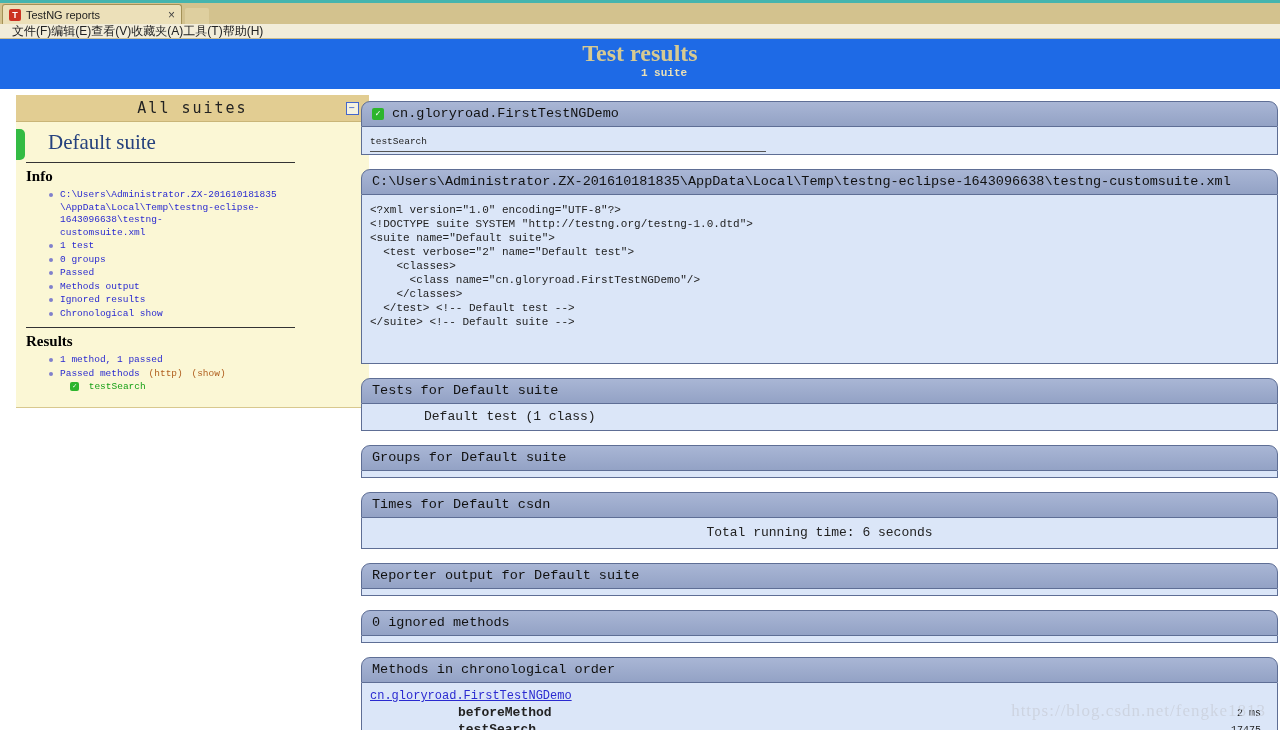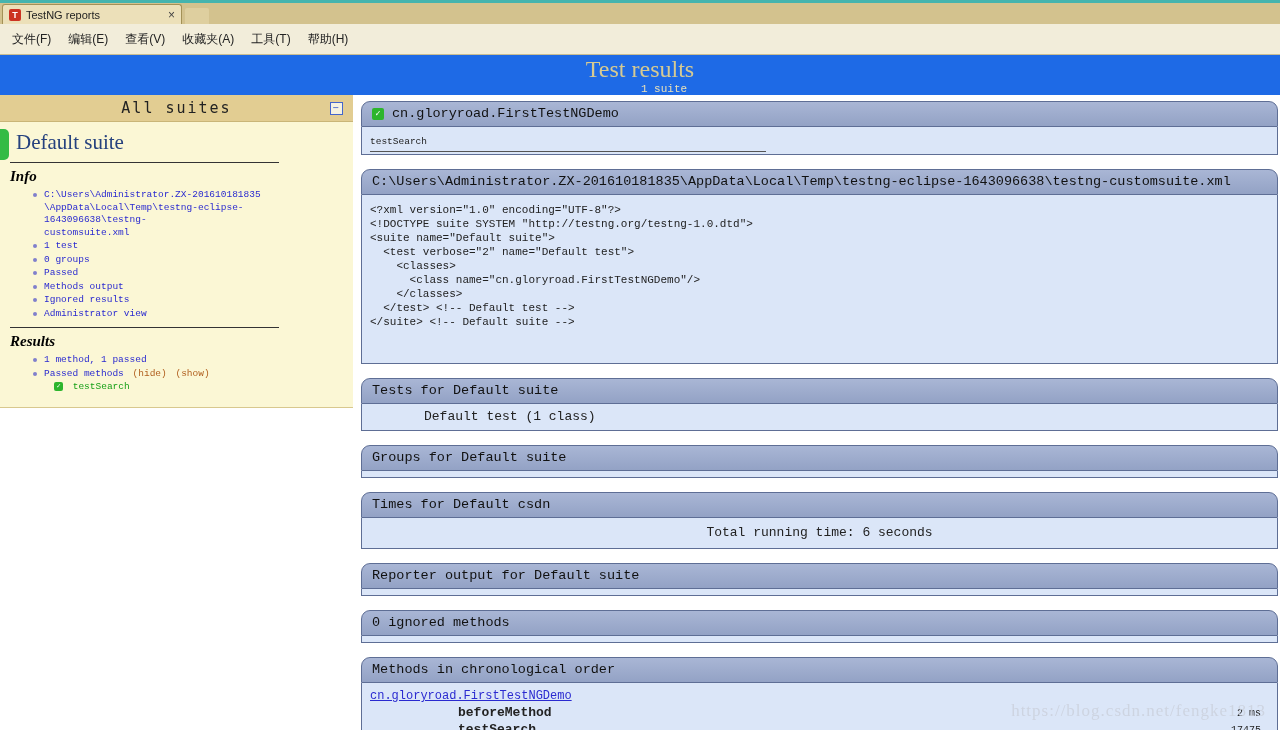--- a/index.html
+++ b/index.html
@@ -12,42 +12,42 @@
   .top-strip { height:3px; background:#45b4ae; }
   .tab-bar { height:21px; background:#d3c28e; display:flex; align-items:flex-end; padding-left:2px; }
   .tab { width:180px; height:20px; background:#ece0b9; border:1px solid #a39157; border-bottom:none;
          border-radius:3px 3px 0 0; display:flex; align-items:center; gap:5px; padding:0 6px;
          font-size:11px; color:#222; }
   .tab-icon { width:12px; height:12px; background:#cc3322; border-radius:2px; color:#fff; font-size:9px;
               font-weight:bold; display:flex; align-items:center; justify-content:center; flex:0 0 auto; }
   .tab-title { flex:1; white-space:nowrap; overflow:hidden; }
   .tab-close { color:#444; font-size:12px; }
   .newtab { width:24px; height:16px; background:#decf9f; margin-left:3px; border-radius:2px 2px 0 0; }
-  .menu-bar { height:31px; background:#f2edda; border-bottom:1px solid #c9bd92; display:flex;
-              align-items:center; gap:17px; padding-left:12px; font-size:12px; color:#222; }
-
-  
-  .banner { height:50px; background:#1e6ae6; text-align:center; }
+  .menu-bar { height:15px; background:#f2edda; border-bottom:1px solid #c9bd92; display:flex;
+              align-items:center; padding-left:12px; font-size:12px; color:#222; }
+
+  
+  .banner { height:50px; background:#1e6ae6; text-align:center;font-weight:bold; }
   .banner-title { font-family:"Liberation Serif", serif; font-size:24px; color:#d6ca92; padding-top:1px; }
   .banner-sub { font-family:"Liberation Mono", monospace; font-size:11px; color:#e8e0b8;margin-left:48px; }
 
   .content { position:absolute; top:95px; left:0; right:0; bottom:0; background:#fff; }
 
   
-  .sidebar { position:absolute; left:0; top:0; width:353px; }
+  .sidebar { position:absolute; left:16px; top:0; width:353px; }
   .sidebar-header { height:27px; background:#e2cd92; border-bottom:1px solid #c9b578; display:flex;
                     align-items:center; justify-content:center; font-family:"DejaVu Sans Mono", monospace;
                     font-size:15px; letter-spacing:2px; color:#222; position:relative; }
   .collapse-box { position:absolute; right:10px; top:7px; width:13px; height:13px; border:1px solid #4466cc;
                   color:#4466cc; font-size:10px; line-height:10px; text-align:center; background:#f5f2e0; }
   .sidebar-body { background:#fbf7d5; border-bottom:1px solid #d8c88e; padding:8px 8px 12px; position:relative; }
   .green-bar { position:absolute; left:0; top:7px; width:9px; height:31px; background:#33bb44; border-radius:0 5px 5px 0; }
-  .suite-title { font-family:"Liberation Serif", serif; font-size:21px; color:#26427e; margin-left:8px; display:inline-block; }
+  .suite-title { font-family:"Liberation Serif", serif; font-size:21px; color:#26427e; margin-left:24px; display:inline-block; }
   .side-hr { border:none; border-top:1px solid #333; margin:7px 66px 5px 2px; }
-  .section-h { font-family:"Liberation Serif", serif; font-size:15px; font-weight:bold; color:#000; margin:2px 0 4px 2px;font-style:italic; }
+  .section-h { font-family:"Liberation Serif", serif; font-size:15px; font-weight:bold; color:#000; margin:2px 0 4px 2px; }
   .blist { list-style:none; margin-left:36px; }
   .blist li { position:relative; font-family:"Liberation Mono", monospace; font-size:9.5px; line-height:12.5px;
               color:#2a2ad0; margin:1px 0; }
   .blist li::before { content:""; position:absolute; left:-11px; top:4px; width:4px; height:4px;
                       border-radius:50%; background:#8080cc; }
   .blist li.nob { margin-left:10px; }
   .blist li.nob::before { display:none; }
   .pl { display:block; }
   .dark { color:#1a1a3a; }
   .hideshow { color:#b05f1e; margin-left:3px; }
@@ -130,29 +130,29 @@
           <li>
             <span class="pl">C:\Users\Administrator.ZX-201610181835</span>
             <span class="pl">\AppData\Local\Temp\testng-eclipse-1643096638\testng-</span>
             <span class="pl">customsuite.xml</span>
           </li>
           <li>1 test</li>
           <li>0 groups</li>
           <li>Passed</li>
           <li>Methods output</li>
           <li>Ignored results</li>
-          <li>Administrator view</li>
+          <li>Chronological show</li>
         </ul>
         <hr class="side-hr">
         <div class="section-h">Results</div>
         <ul class="blist">
           <li class="dark">1 method, 1 passed</li>
           <li class="dark">
             <span>Passed methods</span>
-            <span class="hideshow">(hide)</span>
+            <span class="hideshow">(http)</span>
             <span class="hideshow">(show)</span>
           </li>
           <li class="nob">
             <span class="mini-check">✓</span>
             <span class="greenlink">testSearch</span>
           </li>
         </ul>
       </div>
     </div>
 

